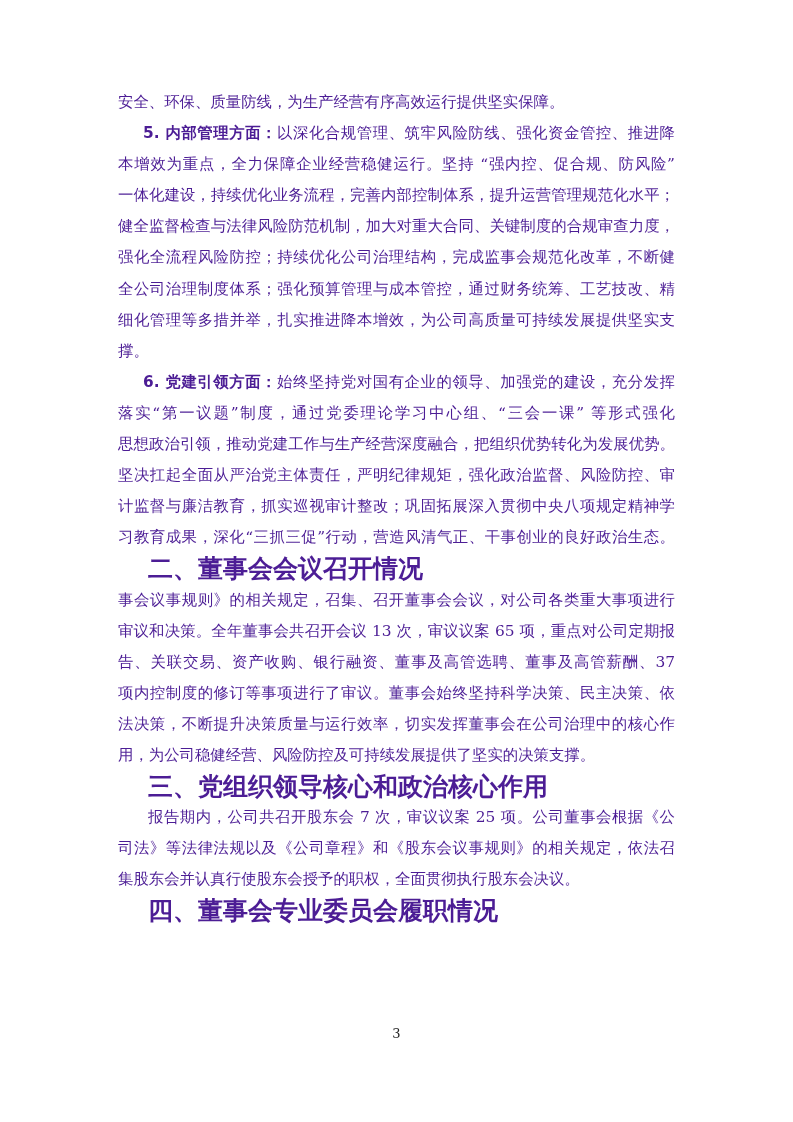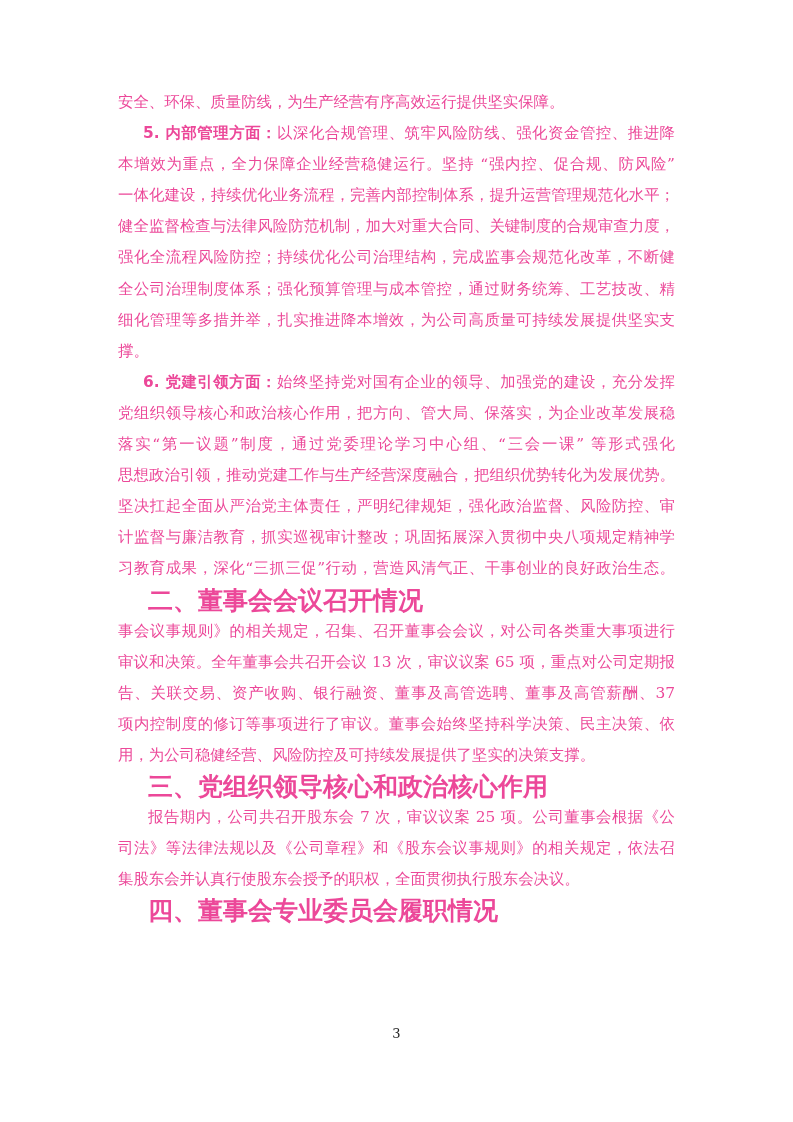--- a/index.html
+++ b/index.html
@@ -12,21 +12,21 @@
     width: 793px;
     height: 1122px;
     background: #ffffff;
     overflow: hidden;
   }
   .content {
     position: absolute;
     left: 118px;
     top: 87px;
     width: 557px;
-    color: #ec4899;
+    color: #4c1d95;
   }
   .line {
     height: 31.1px;
     line-height: 31.1px;
     font-size: 15.4px;
     font-family: "DejaVu Serif", "Liberation Serif", serif;
     white-space: nowrap;
     text-align: left;
   }
   .line.justify {
@@ -63,31 +63,31 @@
       <div class="line"><span>安全、环保、质量防线，为生产经营有序高效运行提供坚实保障。</span></div>
       <div class="line justify indent-num"><span class="seg-bold">5. 内部管理方面：</span><span>以深化合规管理、筑牢风险防线、强化资金管控、推进降</span></div>
       <div class="line justify"><span>本增效为重点，全力保障企业经营稳健运行。坚持 “强内控、促合规、防风险”</span></div>
       <div class="line justify"><span>一体化建设，持续优化业务流程，完善内部控制体系，提升运营管理规范化水平；</span></div>
       <div class="line justify"><span>健全监督检查与法律风险防范机制，加大对重大合同、关键制度的合规审查力度，</span></div>
       <div class="line justify"><span>强化全流程风险防控；持续优化公司治理结构，完成监事会规范化改革，不断健</span></div>
       <div class="line justify"><span>全公司治理制度体系；强化预算管理与成本管控，通过财务统筹、工艺技改、精</span></div>
       <div class="line justify"><span>细化管理等多措并举，扎实推进降本增效，为公司高质量可持续发展提供坚实支</span></div>
       <div class="line"><span>撑。</span></div>
       <div class="line justify indent-num"><span class="seg-bold">6. 党建引领方面：</span><span>始终坚持党对国有企业的领导、加强党的建设，充分发挥</span></div>
-      <div class="line justify"><span>党组织领导核心和政治核心作用，把方向、管大局、保落实，为企业改革发展稳</span></div>
       <div class="line justify"><span>落实“第一议题”制度，通过党委理论学习中心组、“三会一课” 等形式强化</span></div>
       <div class="line justify"><span>思想政治引领，推动党建工作与生产经营深度融合，把组织优势转化为发展优势。</span></div>
       <div class="line justify"><span>坚决扛起全面从严治党主体责任，严明纪律规矩，强化政治监督、风险防控、审</span></div>
       <div class="line justify"><span>计监督与廉洁教育，抓实巡视审计整改；巩固拓展深入贯彻中央八项规定精神学</span></div>
       <div class="line justify"><span>习教育成果，深化“三抓三促”行动，营造风清气正、干事创业的良好政治生态。</span></div>
       <div class="line indent-para heading"><span>二、董事会会议召开情况</span></div>
       <div class="line justify"><span>事会议事规则》的相关规定，召集、召开董事会会议，对公司各类重大事项进行</span></div>
       <div class="line justify"><span>审议和决策。全年董事会共召开会议 13 次，审议议案 65 项，重点对公司定期报</span></div>
       <div class="line justify"><span>告、关联交易、资产收购、银行融资、董事及高管选聘、董事及高管薪酬、37</span></div>
       <div class="line justify"><span>项内控制度的修订等事项进行了审议。董事会始终坚持科学决策、民主决策、依</span></div>
+      <div class="line justify"><span>法决策，不断提升决策质量与运行效率，切实发挥董事会在公司治理中的核心作</span></div>
       <div class="line"><span>用，为公司稳健经营、风险防控及可持续发展提供了坚实的决策支撑。</span></div>
       <div class="line indent-para heading"><span>三、党组织领导核心和政治核心作用</span></div>
       <div class="line justify indent-para"><span>报告期内，公司共召开股东会 7 次，审议议案 25 项。公司董事会根据《公</span></div>
       <div class="line justify"><span>司法》等法律法规以及《公司章程》和《股东会议事规则》的相关规定，依法召</span></div>
       <div class="line"><span>集股东会并认真行使股东会授予的职权，全面贯彻执行股东会决议。</span></div>
       <div class="line indent-para heading"><span>四、董事会专业委员会履职情况</span></div>
     </div>
   <div class="page-number">3</div>
 </div>
 

